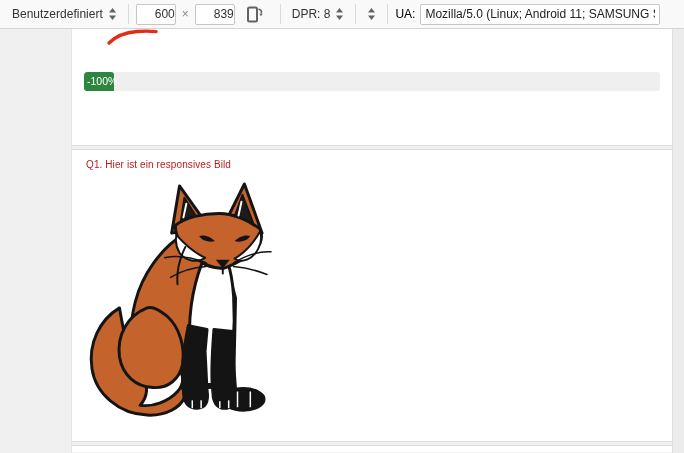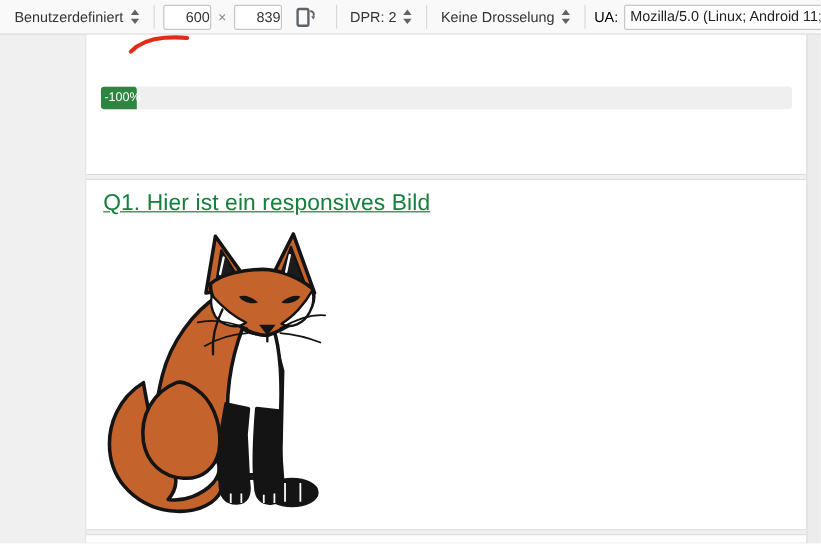--- a/index.html
+++ b/index.html
@@ -42,21 +42,21 @@
   .card-progress { height:117px; border-bottom:1px solid #dcdcdc; margin-bottom:3px; position:relative; }
   .progress-track {
     position:absolute; left:12px; right:12px; top:43px; height:19px;
     background:#efefef; border-radius:3px; overflow:hidden;
   }
   .progress-fill {
     width:30px; height:35px; background:#2e8540; border-radius:3px;
     color:#fff; font-size:10.5px; line-height:19px; padding-left:3px;
   }
   .card-question { height:293px; border-top:1px solid #dcdcdc; border-bottom:1px solid #dcdcdc; margin-bottom:3px; padding:9px 14px 0 14px; }
-  .q-title { font-size:19px; color:#15803d; font-weight:400; letter-spacing:.1px;text-decoration:underline; }
+  .q-title { font-size:10px; color:#b91c1c; font-weight:400; letter-spacing:.1px; }
   .fox { margin-top:12px; display:block; }
   .card-next { border-top:1px solid #dcdcdc; height:7px; }
 
   .scrollbar { position:absolute; top:0; right:0; width:12px; height:424px; background:#ececec; border-left:1px solid #dedede; }
 </style>
 </head>
 <body>
 
 <div class="screen">
 
@@ -82,33 +82,32 @@
       <svg width="20" height="20" viewBox="0 0 20 20">
         <rect x="3" y="3.5" width="9" height="14" rx="1.5" fill="none" stroke="#5f6368" stroke-width="2"></rect>
         <path d="M13.5 5.2 C16.2 5.6 17 7.2 16.2 9.2" fill="none" stroke="#5f6368" stroke-width="1.6"></path>
         <path d="M14.4 9.4 L17.7 9.8 L15.9 12.2 Z" fill="#5f6368"></path>
       </svg>
     </span>
 
     <div class="sep"></div>
 
     <div class="tb-select">
-      <span>DPR: 2</span>
+      <span>DPR: 8</span>
       <span class="updown">
         <svg width="9" height="14" viewBox="0 0 9 14">
             <path d="M4.5 1 L8 5.4 H1 Z" fill="#5f6368"></path>
             <path d="M4.5 13 L1 8.6 H8 Z" fill="#5f6368"></path>
           </svg>
       </span>
     </div>
 
     <div class="sep"></div>
 
     <div class="tb-select">
-      <span>Keine Drosselung</span>
       <span class="updown">
         <svg width="9" height="14" viewBox="0 0 9 14">
             <path d="M4.5 1 L8 5.4 H1 Z" fill="#5f6368"></path>
             <path d="M4.5 13 L1 8.6 H8 Z" fill="#5f6368"></path>
           </svg>
       </span>
     </div>
 
     <div class="sep"></div>
 

